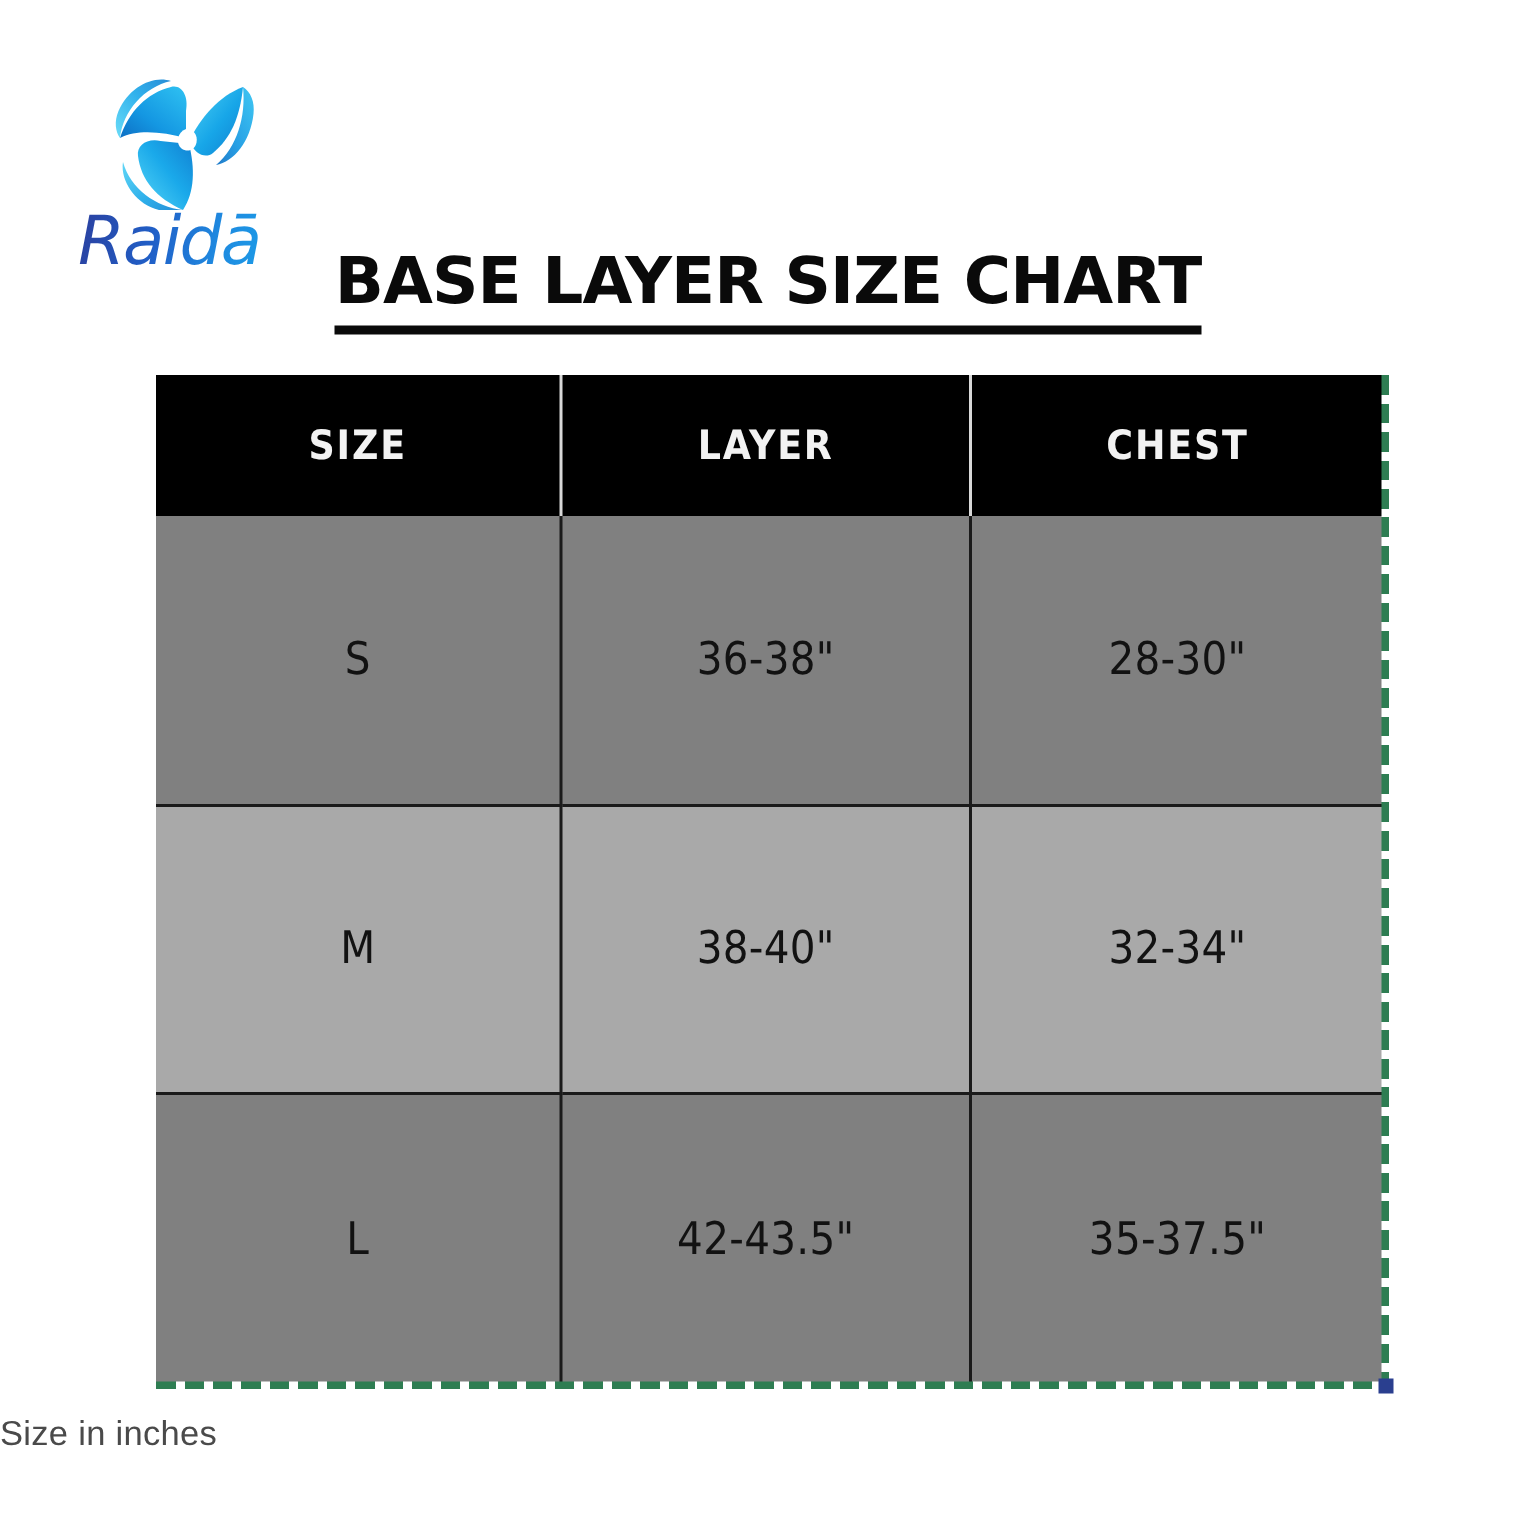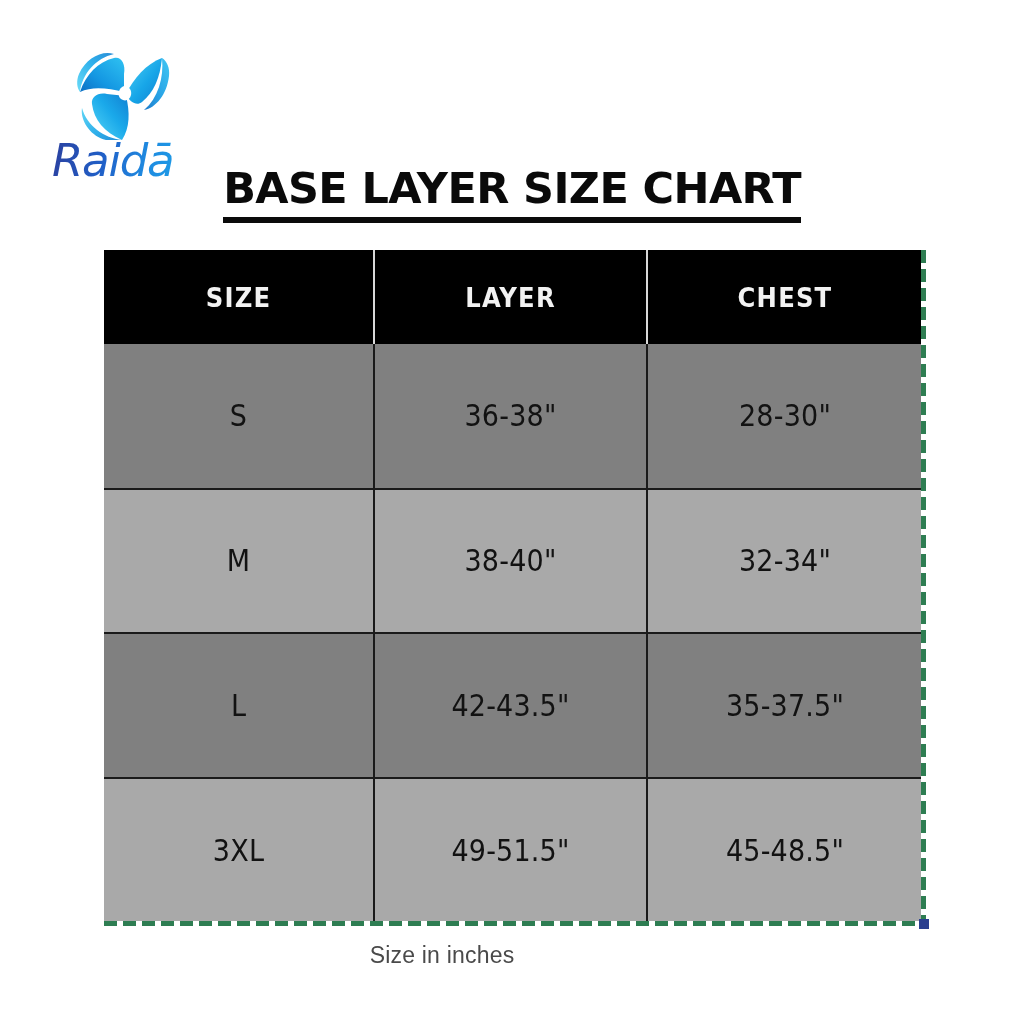--- a/index.html
+++ b/index.html
@@ -162,21 +162,21 @@
     height: 10px;
     background: #2a3f8f;
   }
 
   
   .footnote {
     position: absolute;
     left: 0;
     top: 942px;
     width: 884px;
-    text-align: center;
+    text-align: left;
     font-family: "Liberation Sans", sans-serif;
     font-size: 23px;
     color: #4a4a4a;
     letter-spacing: 0.2px;
   }
 </style>
 </head>
 <body>
 
 <div id="page">
@@ -244,25 +244,20 @@
         <tr class="row-light">
           <td>M</td>
           <td>38-40"</td>
           <td>32-34"</td>
         </tr>
         <tr class="row-dark">
           <td>L</td>
           <td>42-43.5"</td>
           <td>35-37.5"</td>
         </tr>
-        <tr class="row-light">
-          <td>3XL</td>
-          <td>49-51.5"</td>
-          <td>45-48.5"</td>
-        </tr>
       </tbody>
     </table>
 
     <div class="sel-right"></div>
     <div class="sel-bottom"></div>
     <div class="sel-handle"></div>
   </div>
 
   <div class="footnote">Size in inches</div>
 

